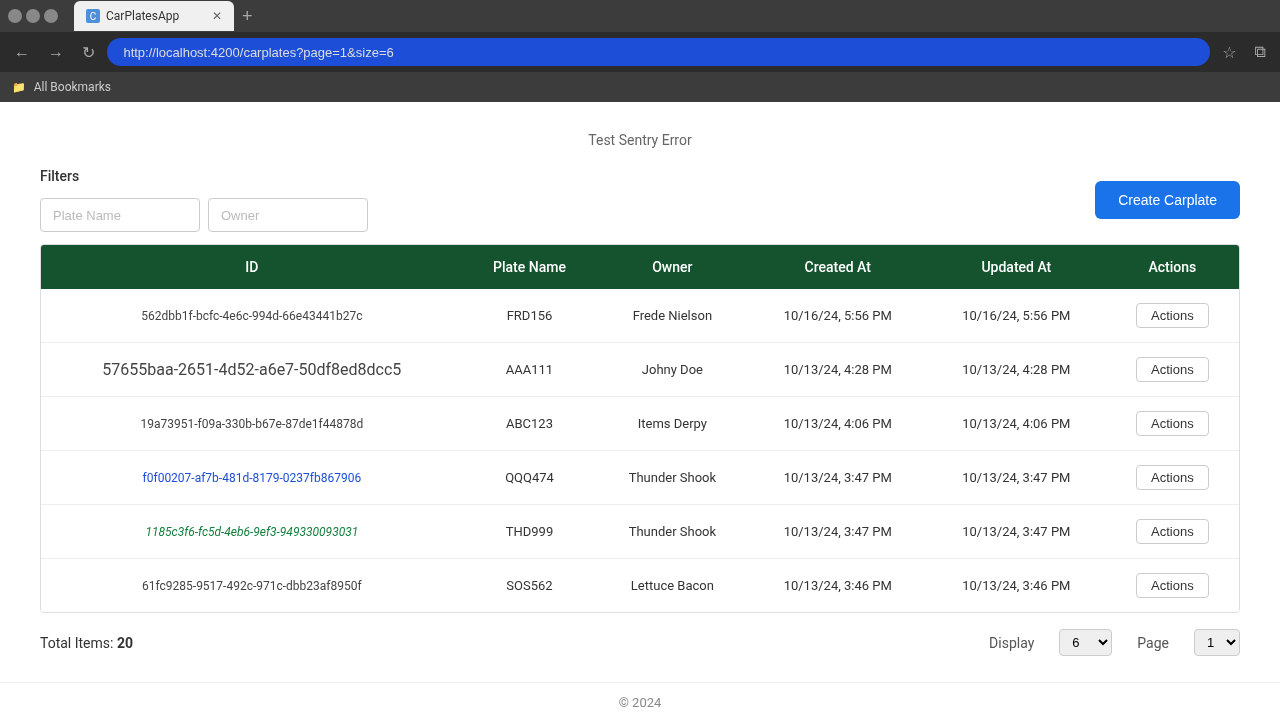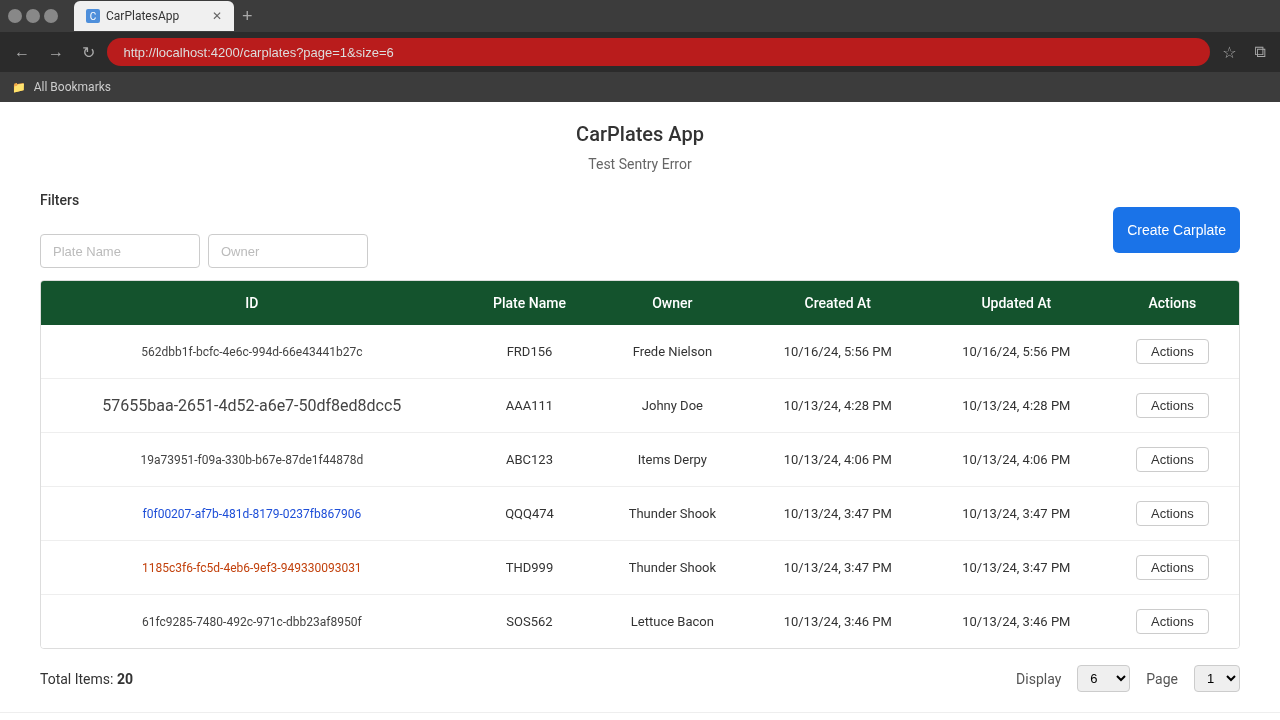--- a/index.html
+++ b/index.html
@@ -89,21 +89,21 @@
       background: none;
       border: none;
       color: #aaa;
       font-size: 16px;
       cursor: pointer;
       padding: 4px 6px;
       border-radius: 4px;
     }
     .address-bar {
       flex: 1;
-      background: #b91c1c;
+      background: #1d4ed8;
       border: none;
       border-radius: 20px;
       height: 28px;
       padding: 0 16px;
       color: #ddd;
       font-size: 13px;
       outline: none;
     }
     .bookmark-bar {
       background: #3c3c3c;
@@ -169,22 +169,22 @@
       color: #999;
       outline: none;
     }
     .filter-input::placeholder { color: #bbb; }
 
     .create-btn {
       background: #1a73e8;
       color: white;
       border: none;
       border-radius: 6px;
-      padding: 0 14px;
-      height: 46px;
+      padding: 0 23px;
+      height: 38px;
       font-size: 14px;
       font-weight: 500;
       cursor: pointer;
     }
 
     
     .table-wrapper {
       border: 1px solid #ddd;
       border-radius: 4px;
       overflow: hidden;
@@ -231,21 +231,21 @@
       align-items: center;
       justify-content: space-between;
       margin-top: 16px;
       font-size: 14px;
       color: #333;
     }
     .total-items {}
     .pagination-controls {
       display: flex;
       align-items: center;
-      gap: 16px;
+      gap: 25px;
     }
     .pagination-label { color: #555; }
     .pagination-select {
       border: 1px solid #ccc;
       border-radius: 4px;
       padding: 4px 8px;
       font-size: 13px;
       cursor: pointer;
       outline: none;
     }
@@ -255,21 +255,21 @@
       padding: 12px;
       font-size: 13px;
       color: #888;
       background: #fff;
       border-top: 1px solid #eee;
     }
 
     .filters-top {
       display: flex;
       flex-direction: column;
-      gap: 20px;
+      gap: 8px;
     }
   </style>
 </head>
 <body>
 
 <div class="browser-chrome">
 
   <div class="browser-titlebar">
     <div class="browser-controls">
       <button class="browser-btn"></button>
@@ -297,21 +297,20 @@
   </div>
 
   <div class="bookmark-bar">
     <span class="bookmark-icon">📁</span>
     <span>All Bookmarks</span>
   </div>
 </div>
 
 <div class="page-content">
   <div class="page-header">
-    <div class="page-title">CarPlates App</div>
     <div class="page-subtitle">Test Sentry Error</div>
   </div>
 
   <div class="filters-section">
     <div class="filters-top">
       <div class="filters-label">Filters</div>
       <div class="filters-row">
         <input class="filter-input" type="text" placeholder="Plate Name" style="">
         <input class="filter-input" type="text" placeholder="Owner" style="">
       </div>
@@ -366,31 +365,31 @@
       <td style="font-size:12px; color:#1d4ed8;text-align:center;">f0f00207-af7b-481d-8179-0237fb867906</td>
       <td>QQQ474</td>
       <td>Thunder Shook</td>
       <td>10/13/24, 3:47 PM</td>
       <td>10/13/24, 3:47 PM</td>
       <td>
         <button class="actions-btn">Actions</button>
       </td>
     </tr>
           <tr>
-      <td style="font-size:12px; color:#c2410c;">1185c3f6-fc5d-4eb6-9ef3-949330093031</td>
+      <td style="font-size:12px; color:#15803d;font-style:italic;">1185c3f6-fc5d-4eb6-9ef3-949330093031</td>
       <td>THD999</td>
       <td>Thunder Shook</td>
       <td>10/13/24, 3:47 PM</td>
       <td>10/13/24, 3:47 PM</td>
       <td>
         <button class="actions-btn">Actions</button>
       </td>
     </tr>
           <tr>
-      <td style="font-size:12px; color:#444;">61fc9285-7480-492c-971c-dbb23af8950f</td>
+      <td style="font-size:12px; color:#444;">61fc9285-9517-492c-971c-dbb23af8950f</td>
       <td>SOS562</td>
       <td>Lettuce Bacon</td>
       <td>10/13/24, 3:46 PM</td>
       <td>10/13/24, 3:46 PM</td>
       <td>
         <button class="actions-btn">Actions</button>
       </td>
     </tr>
         </tbody>
     </table>

